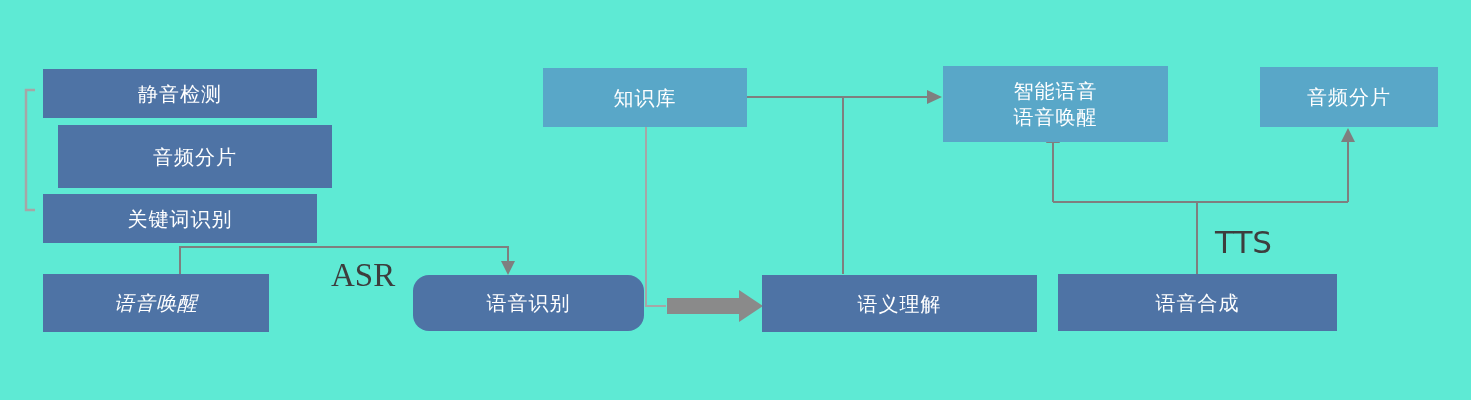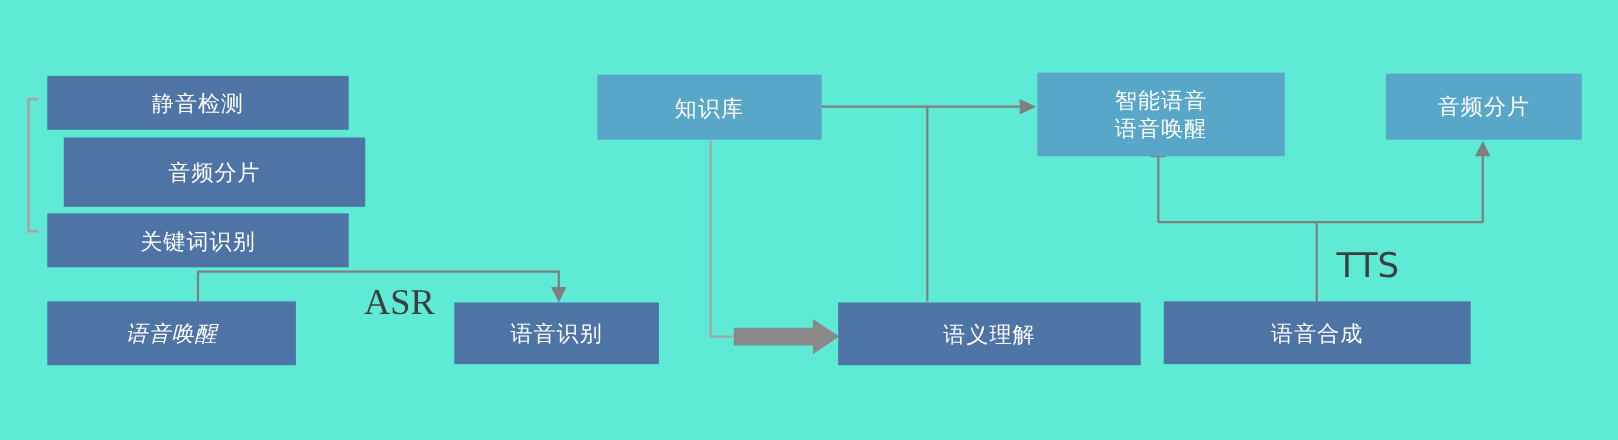--- a/index.html
+++ b/index.html
@@ -71,21 +71,21 @@
   <div class="node dark" style="left:58px; top:125px; width:274px; height:63px;">
     <span>音频分片</span>
   </div>
   <div class="node dark" style="left:43px; top:183px; width:274px; height:49px;margin-top:11px;">
     <span>关键词识别</span>
   </div>
 
   <div class="node dark" style="left:43px; top:274px; width:226px; height:58px;font-style:italic;">
     <span>语音唤醒</span>
   </div>
-  <div class="node dark" style="left:413px; top:275px; width:186px; height:56px;">
+  <div class="node dark" style="left:413px; top:275px; width:231px; height:56px;border-radius:16px;">
     <span>语音识别</span>
   </div>
 
   <div class="node light" style="left:543px; top:68px; width:204px; height:59px;">
     <span>知识库</span>
   </div>
   <div class="node dark" style="left:762px; top:275px; width:275px; height:57px;">
     <span>语义理解</span>
   </div>
 

